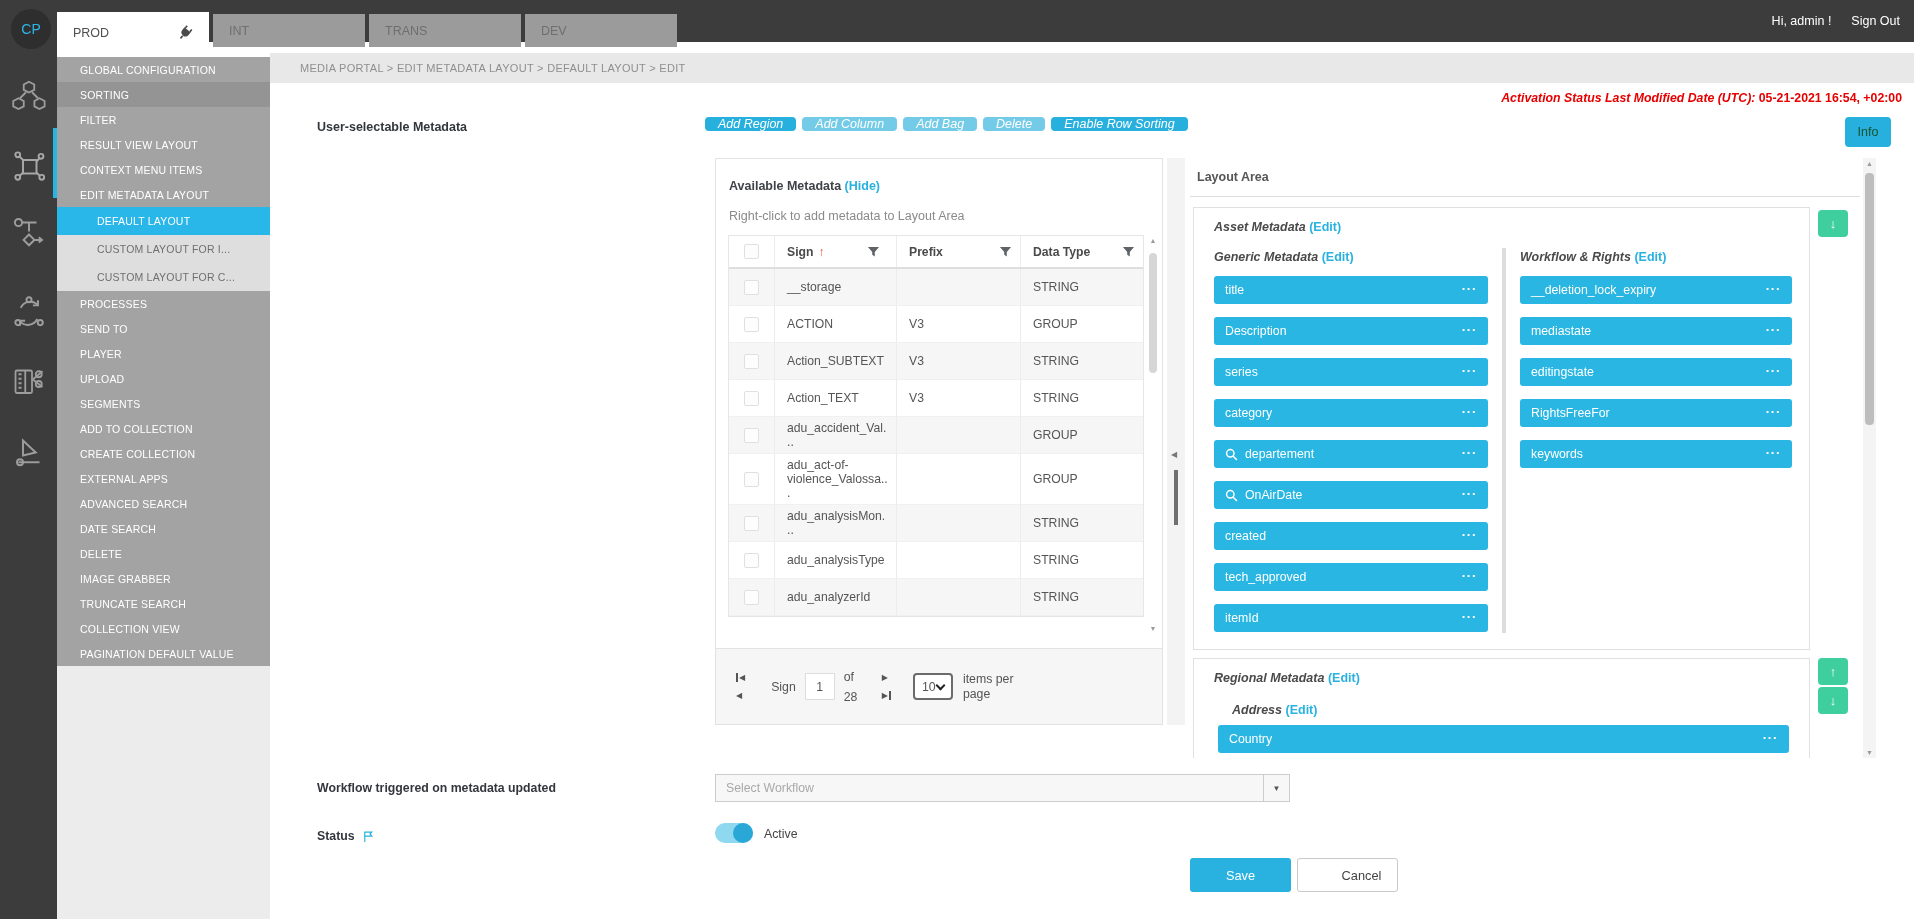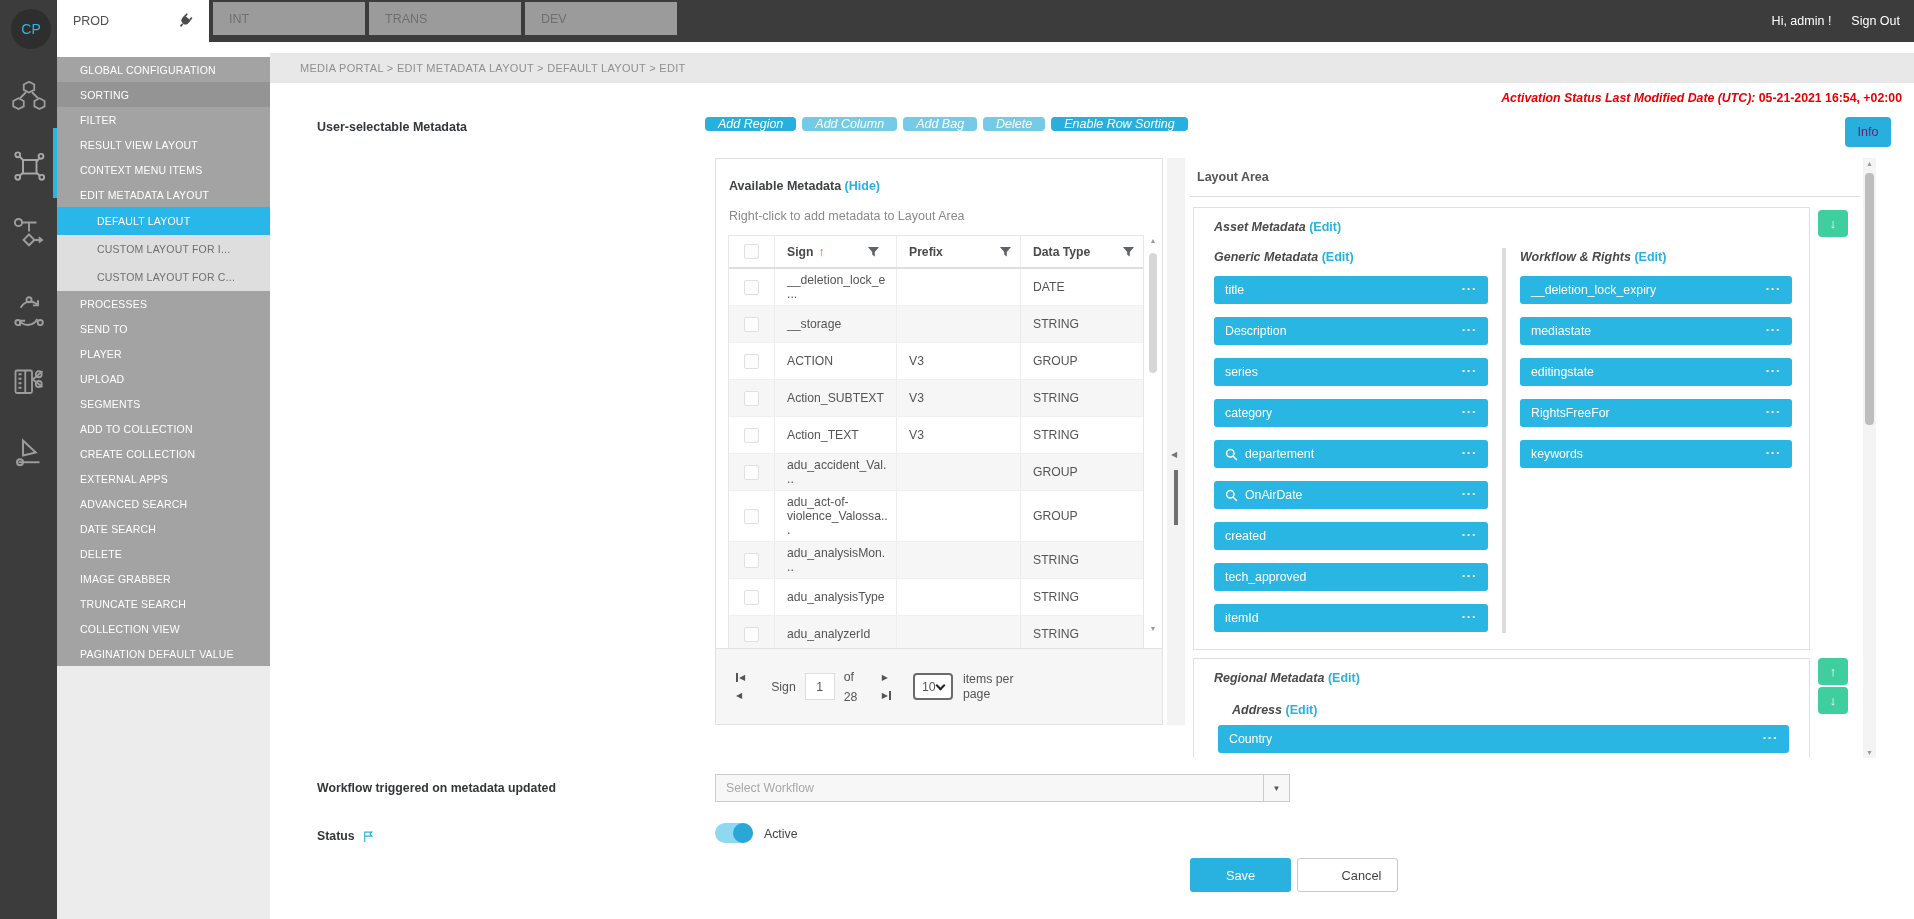--- a/index.html
+++ b/index.html
@@ -4,21 +4,21 @@
 <style>
   * { box-sizing: border-box; margin: 0; padding: 0; }
   html, body { width: 1914px; height: 919px; overflow: hidden; }
   body { font-family: "Liberation Sans", sans-serif; background: #fff; position: relative; }
 
   
   .topbar { position: absolute; left: 0; top: 0; width: 1914px; height: 42px; background: #3c3c3c; z-index: 3; }
   .avatar { position: absolute; left: 11px; top: 9px; width: 40px; height: 40px; border-radius: 50%;
             background: #2e2e2e; color: #2bb7e5; font-size: 14px; display: flex; align-items: center;
             justify-content: center; z-index: 6; }
-  .tabs { position: absolute; left: 57px; top: 0; height: 32px; display: flex; gap: 4px; }
+  .tabs { position: absolute; left: 57px; top: 12px; height: 32px; display: flex; gap: 4px; }
   .tab { width: 152px; font-size: 12.5px; display: flex; align-items: center; padding: 0 16px; cursor: default; }
   .tab.active { background: #fff; color: #4f4f4f; height: 42px; justify-content: space-between; }
   .tab.inactive { background: #9b9b9b; color: #6f6f6f; height: 33px; margin-top: 2px; }
   .userbox { position: absolute; right: 14px; top: 0; height: 42px; display: flex; align-items: center;
              gap: 20px; color: #fff; font-size: 12.5px; }
 
   
   .rail { position: absolute; left: 0; top: 42px; width: 57px; height: 877px; background: #3c3c3c; z-index: 2; }
   .rail-btn { position: absolute; left: 8px; width: 42px; height: 42px; display: flex; align-items: center; justify-content: center; }
   .rail-indicator { position: absolute; right: 0; top: 86px; width: 4px; height: 70px; background: #29b6e2; }
@@ -42,21 +42,21 @@
   .content { position: absolute; left: 270px; top: 83px; width: 1644px; height: 836px; background: #fff; }
   .activation { position: absolute; right: 12px; top: 8px; font-size: 12.3px; font-weight: bold; color: #e60000; }
   .activation .lbl { font-style: italic; }
   .section-title { position: absolute; left: 47px; top: 37px; font-size: 12.5px; font-weight: bold; color: #33373d; }
 
   .toolbar { position: absolute; left: 435px; top: 34px; display: flex; gap: 6px; }
   .btn { height: 14px; border-radius: 4px; background: #27b0de; color: #fff; font-size: 12.5px;
          display: flex; align-items: center; padding: 0 13px; cursor: pointer; white-space: nowrap; font-style: italic; }
   .btn.light { background: #74cbe8; }
   .info-btn { position: absolute; right: 23px; top: 34px; height: 30px; width: 46px; border-radius: 4px;
-              background: #27b0de; color: #701a75; font-size: 12.5px; display: flex; align-items: center;
+              background: #27b0de; color: #14532d; font-size: 12.5px; display: flex; align-items: center;
               justify-content: center; cursor: pointer; }
 
   
   .avail { position: absolute; left: 445px; top: 75px; width: 448px; height: 567px; background: #fff;
            border: 1px solid #e2e2e2; }
   .avail-title { position: absolute; left: 13px; top: 20px; font-size: 12.5px; font-weight: bold; color: #3f4348; }
   .link { color: #29b2e0; cursor: pointer; }
   .avail-hint { position: absolute; left: 13px; top: 50px; font-size: 12.5px; color: #8a8a8a; }
   .grid { position: absolute; left: 12px; top: 76px; width: 416px; border: 1px solid #e6e6e6; font-size: 12.2px; }
   .g-head { display: flex; height: 33px; border-bottom: 2px solid #dedede; font-weight: bold; color: #4a4a4a; }
@@ -314,28 +314,20 @@
         <div class="c-type">
           <span>Data Type</span>
           <span class="funnel">
             <svg width="13" height="12" viewBox="0 0 14 13">
                 <path d="M1 1h12L8.4 6.4v5L5.6 9.6V6.4z" fill="#5f6368"></path>
               </svg>
           </span>
         </div>
       </div>
 
-      <div class="g-row">
-        <div class="c-cb">
-            <span class="cbx"></span>
-          </div>
-        <div class="c-name">__deletion_lock_e...</div>
-        <div class="c-prefix"></div>
-        <div class="c-type">DATE</div>
-      </div>
       <div class="g-row alt">
         <div class="c-cb">
             <span class="cbx"></span>
           </div>
         <div class="c-name">__storage</div>
         <div class="c-prefix"></div>
         <div class="c-type">STRING</div>
       </div>
       <div class="g-row">
         <div class="c-cb">

